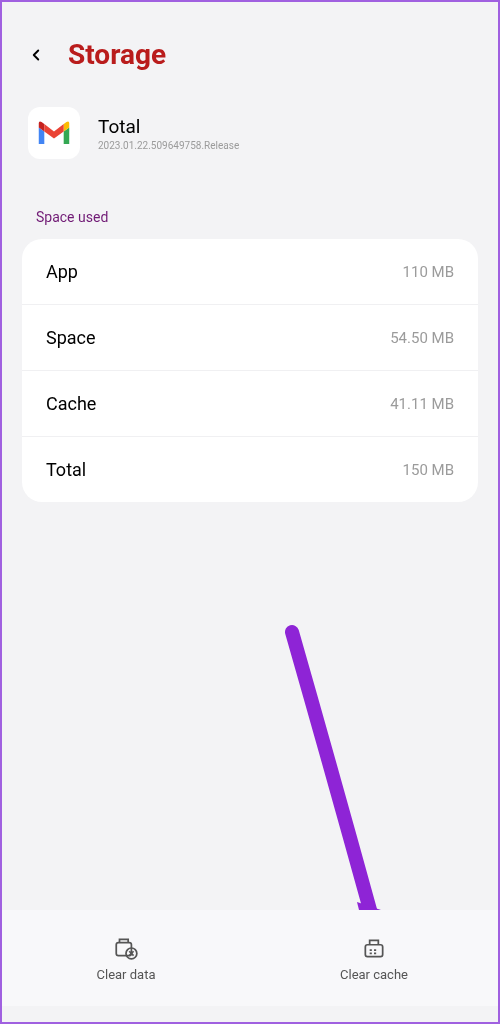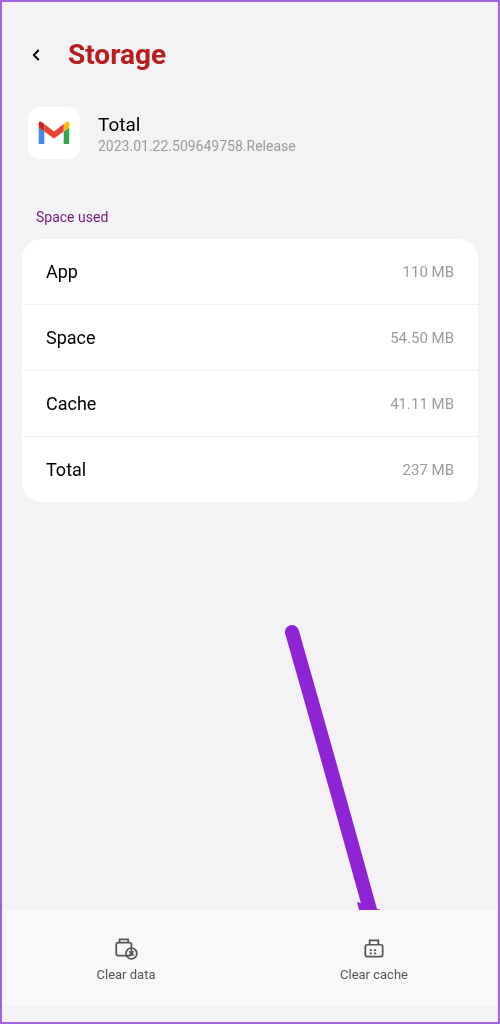--- a/index.html
+++ b/index.html
@@ -55,21 +55,21 @@
       display: flex;
       flex-direction: column;
       gap: 2px;
     }
     .app-name {
       font-size: 19px;
       font-weight: 400;
       color: #000;
     }
     .app-version {
-      font-size: 14px;
+      font-size: 10px;
       color: #9b9b9b;
     }
     .section-label {
       font-size: 14px;
       color: #701a75;
       padding: 0 14px 14px 14px;
     }
     .card {
       background: #fff;
       border-radius: 20px;
@@ -162,21 +162,21 @@
     <div class="row">
       <span class="row-label">Space</span>
       <span class="row-value">54.50 MB</span>
     </div>
     <div class="row">
       <span class="row-label">Cache</span>
       <span class="row-value">41.11 MB</span>
     </div>
     <div class="row">
       <span class="row-label">Total</span>
-      <span class="row-value">237 MB</span>
+      <span class="row-value">150 MB</span>
     </div>
   </div>
 </div>
 
 <svg class="arrow-annotation" width="140" height="320" viewBox="0 0 140 320">
   <defs>
     <marker id="arrowhead" markerWidth="12" markerHeight="12" refX="6" refY="6" orient="auto">
       <polygon points="0 0, 12 6, 0 12" fill="#8e24d6"></polygon>
     </marker>
   </defs>

